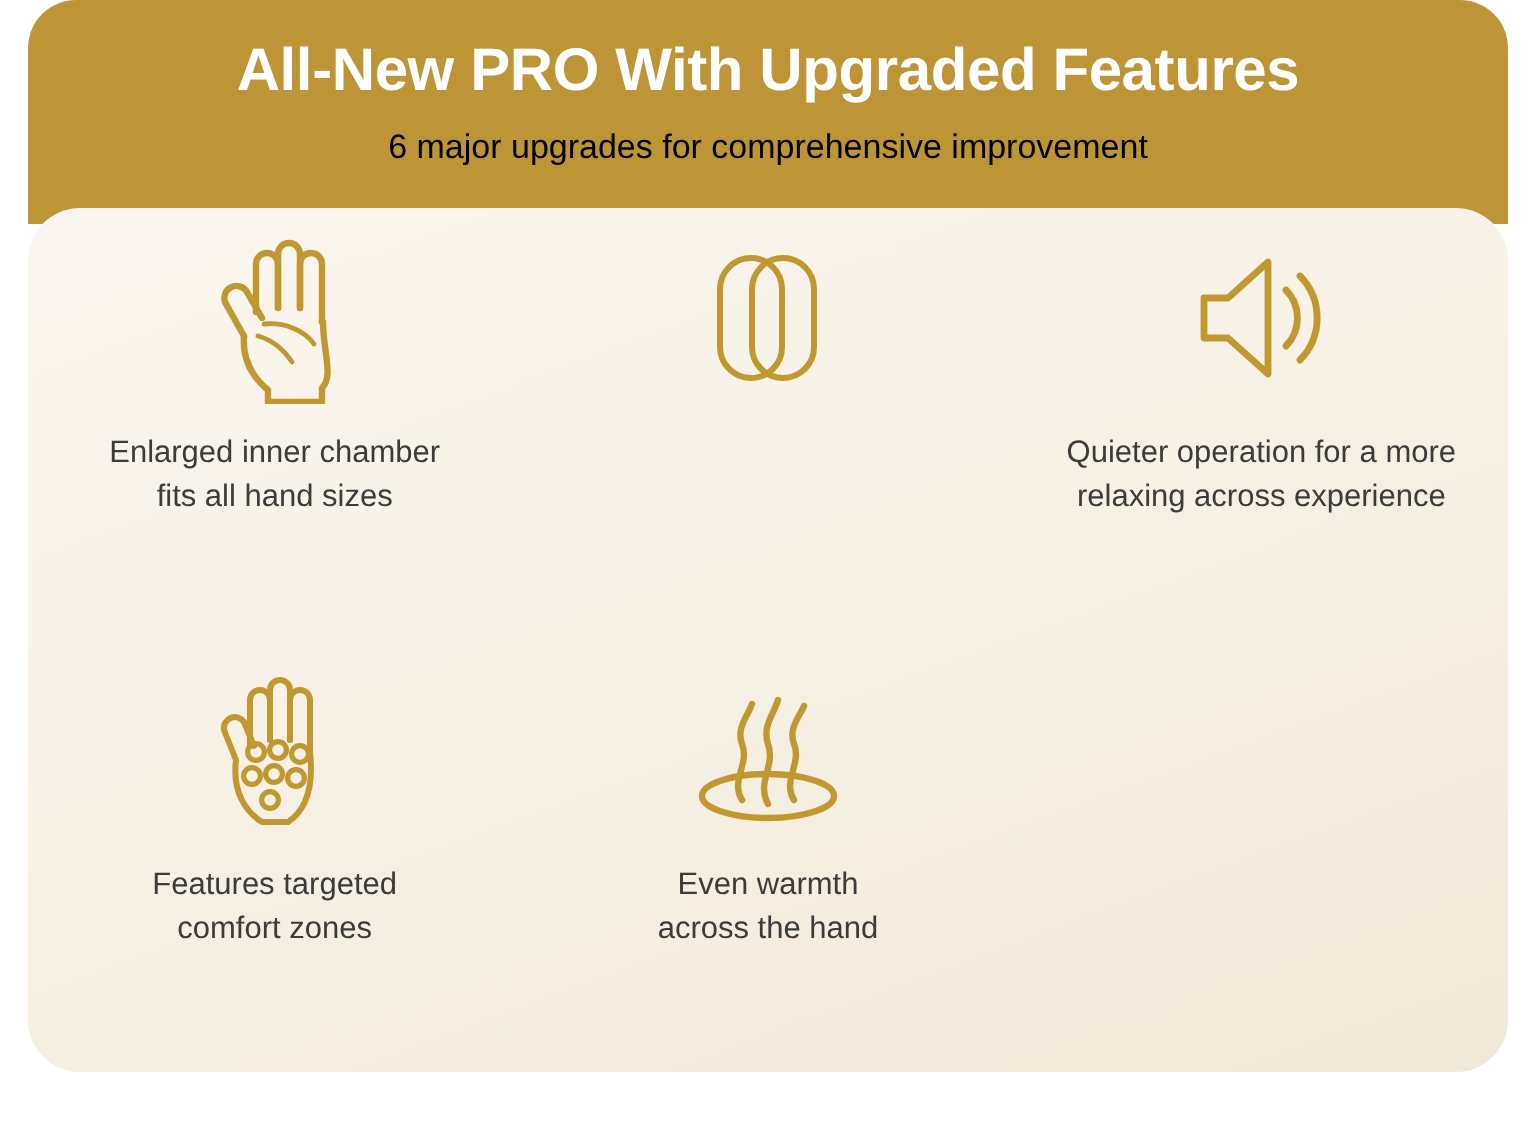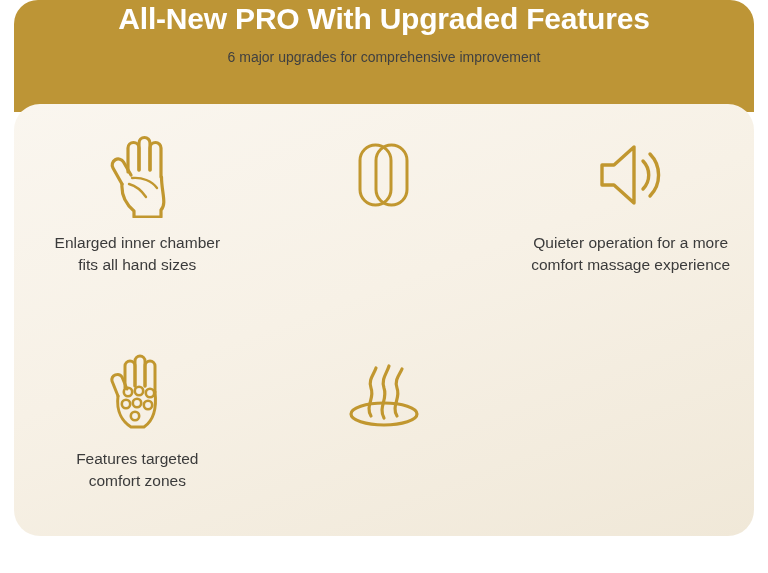--- a/index.html
+++ b/index.html
@@ -26,33 +26,34 @@
   .header {
     position: absolute;
     left: 0;
     top: 0;
     width: 740px;
     height: 112px;
     background: #bd9536;
     border-radius: 24px 24px 0 0;
     text-align: center;
     box-sizing: border-box;
+    padding-top: 17px;
   }
   .header-title {
     color: #ffffff;
     font-size: 30px;
     font-weight: bold;
     letter-spacing: -0.2px;
     line-height: 38px;
     margin: 0;
     white-space: nowrap;
   }
   .header-subtitle {
-    color: #404040;
-    font-size: 14px;
+    color: #000000;
+    font-size: 17px;
     font-weight: normal;
     line-height: 26px;
     margin: 6px 0 0 0;
     white-space: nowrap;
   }
 
   
   .panel {
     position: absolute;
     left: 0;
@@ -72,21 +73,21 @@
     display: grid;
     grid-template-columns: repeat(3, 1fr);
     grid-template-rows: repeat(2, 1fr);
   }
 
   .feature {
     display: flex;
     flex-direction: column;
     align-items: center;
     justify-content: flex-start;
-    padding-top: 28px;
+    padding-top: 12px;
     box-sizing: border-box;
   }
   .feature-icon {
     height: 86px;
     display: flex;
     align-items: center;
     justify-content: center;
   }
   .feature-caption {
     margin-top: 14px;
@@ -138,21 +139,21 @@
 
       <div class="feature">
         <div class="feature-icon">
           <svg width="86" height="86" viewBox="0 0 86 86" fill="none" stroke="#c1972f" stroke-width="3.4" stroke-linecap="round" stroke-linejoin="round">
             <path d="M14 33 h12 L46 15 v56 L26 53 H14 z"></path>
             <path d="M55 29 a20 20 0 0 1 0 28"></path>
             <path d="M62 22 a30 30 0 0 1 0 42"></path>
           </svg>
         </div>
         <div class="feature-caption">Quieter operation for a more
-comfort massage experience</div>
+relaxing across experience</div>
       </div>
 
       <div class="feature">
         <div class="feature-icon">
           <svg width="80" height="86" viewBox="0 0 80 86" fill="none" stroke="#c1972f" stroke-width="3" stroke-linecap="round" stroke-linejoin="round">
             <path d="M21 48 L15 33 a5.5 5.5 0 0 1 10 -4 L30 41"></path>
             <path d="M28 40 V18 a5 5 0 0 1 10 0 V38"></path>
             <path d="M38 38 V13 a5 5 0 0 1 10 0 V38"></path>
             <path d="M48 38 V18 a5 5 0 0 1 10 0 V44"></path>
             <path d="M21 48 c-2 16 5 26 13 31 h13 c9 -6 13 -17 11 -35"></path>
@@ -171,18 +172,20 @@
 
       <div class="feature">
         <div class="feature-icon">
           <svg width="92" height="86" viewBox="0 0 92 86" fill="none" stroke="#c1972f" stroke-width="3.2" stroke-linecap="round" stroke-linejoin="round">
             <path d="M33 68 C27 58 37 50 33 40 C30 32 36 26 38 20"></path>
             <path d="M46 70 C40 59 50 51 46 40 C43 31 49 25 51 18"></path>
             <path d="M59 68 C53 58 63 50 59 40 C56 32 62 26 64 21"></path>
             <ellipse cx="46" cy="66" rx="33" ry="11"></ellipse>
           </svg>
         </div>
+        <div class="feature-caption">Even warmth
+across the hand</div>
       </div>
 
 
     </div>
   </div>
 </div>
 
 </body></html>

